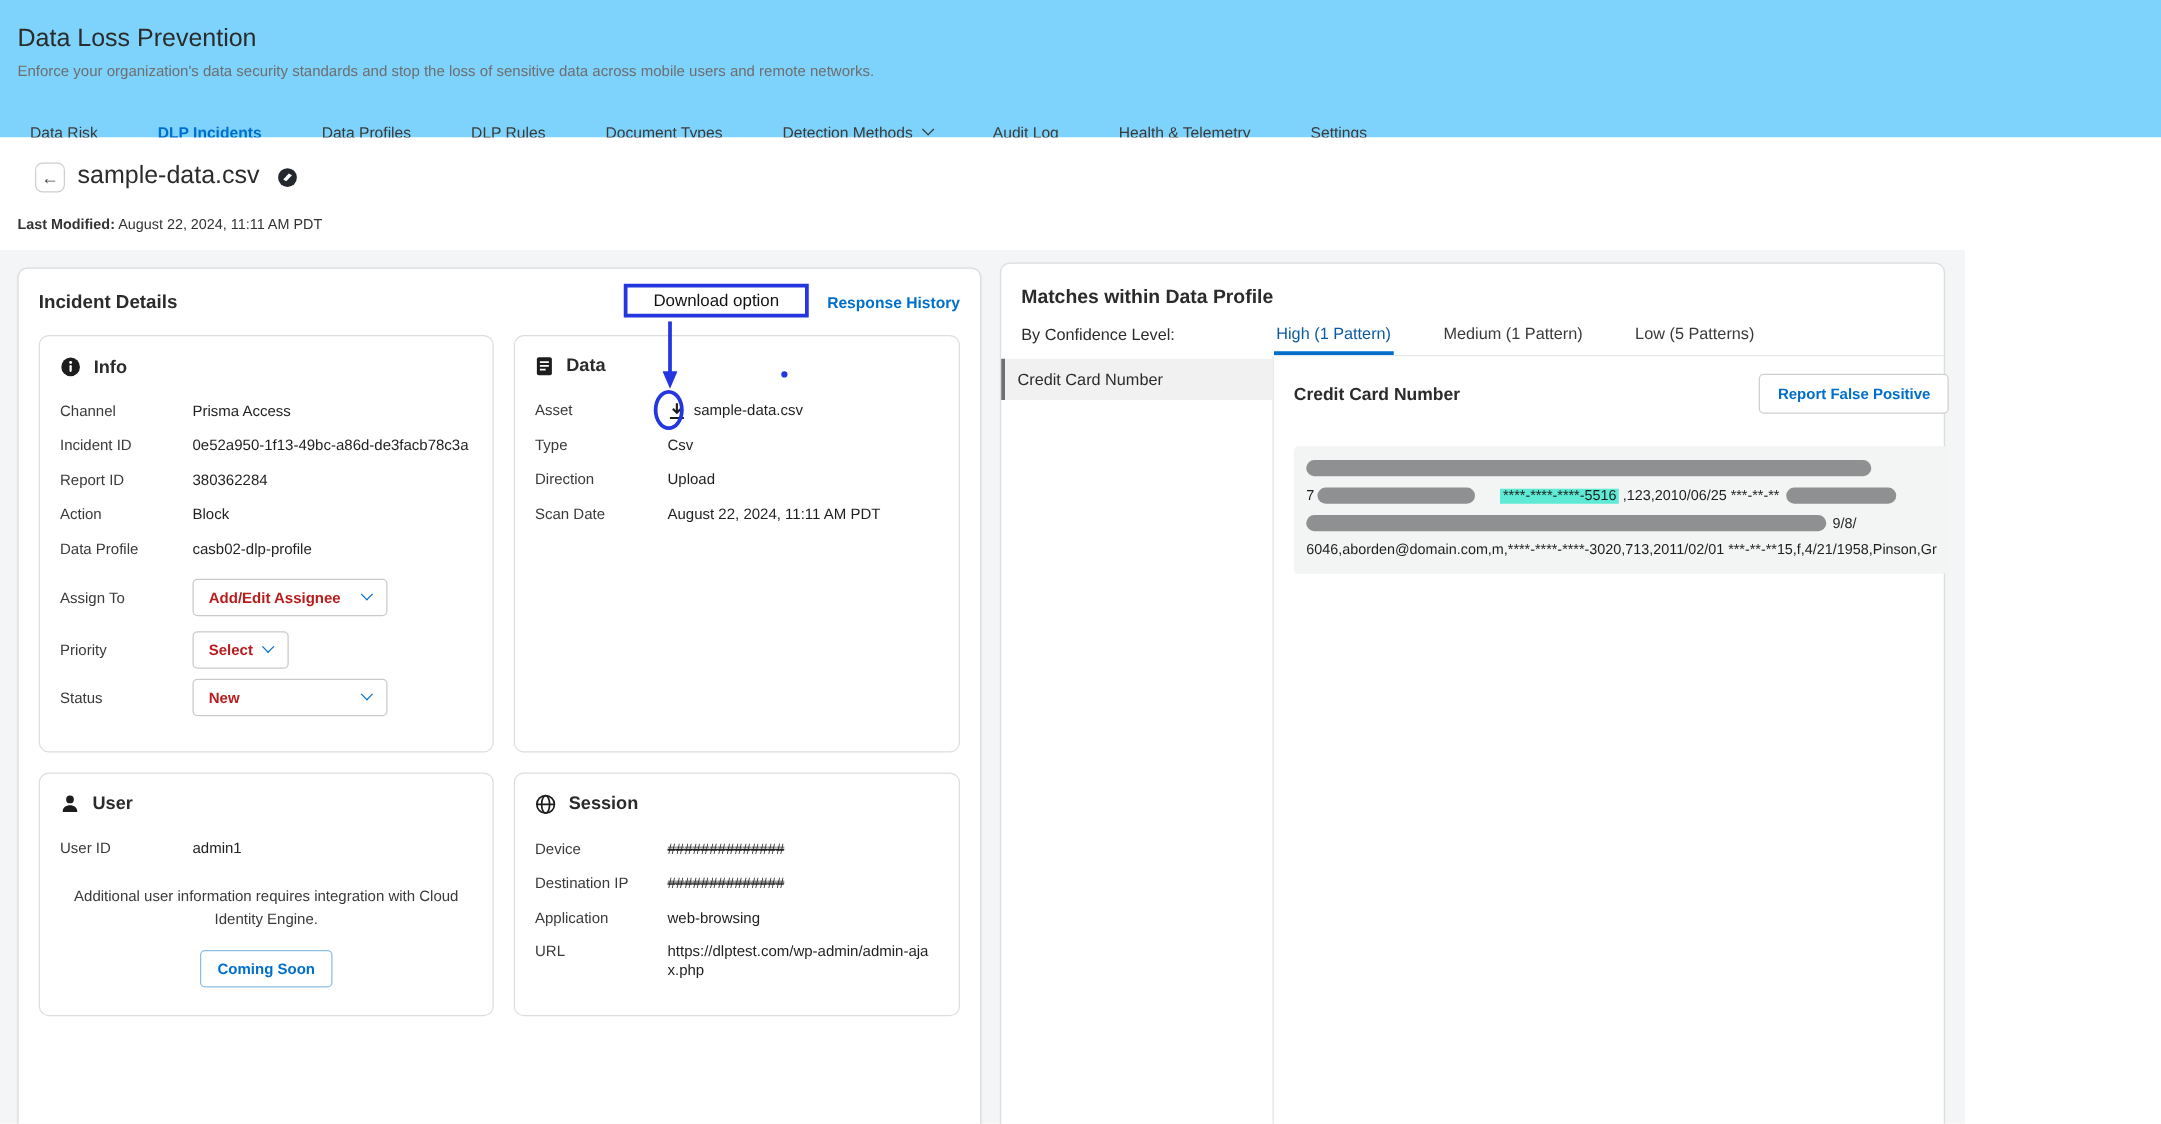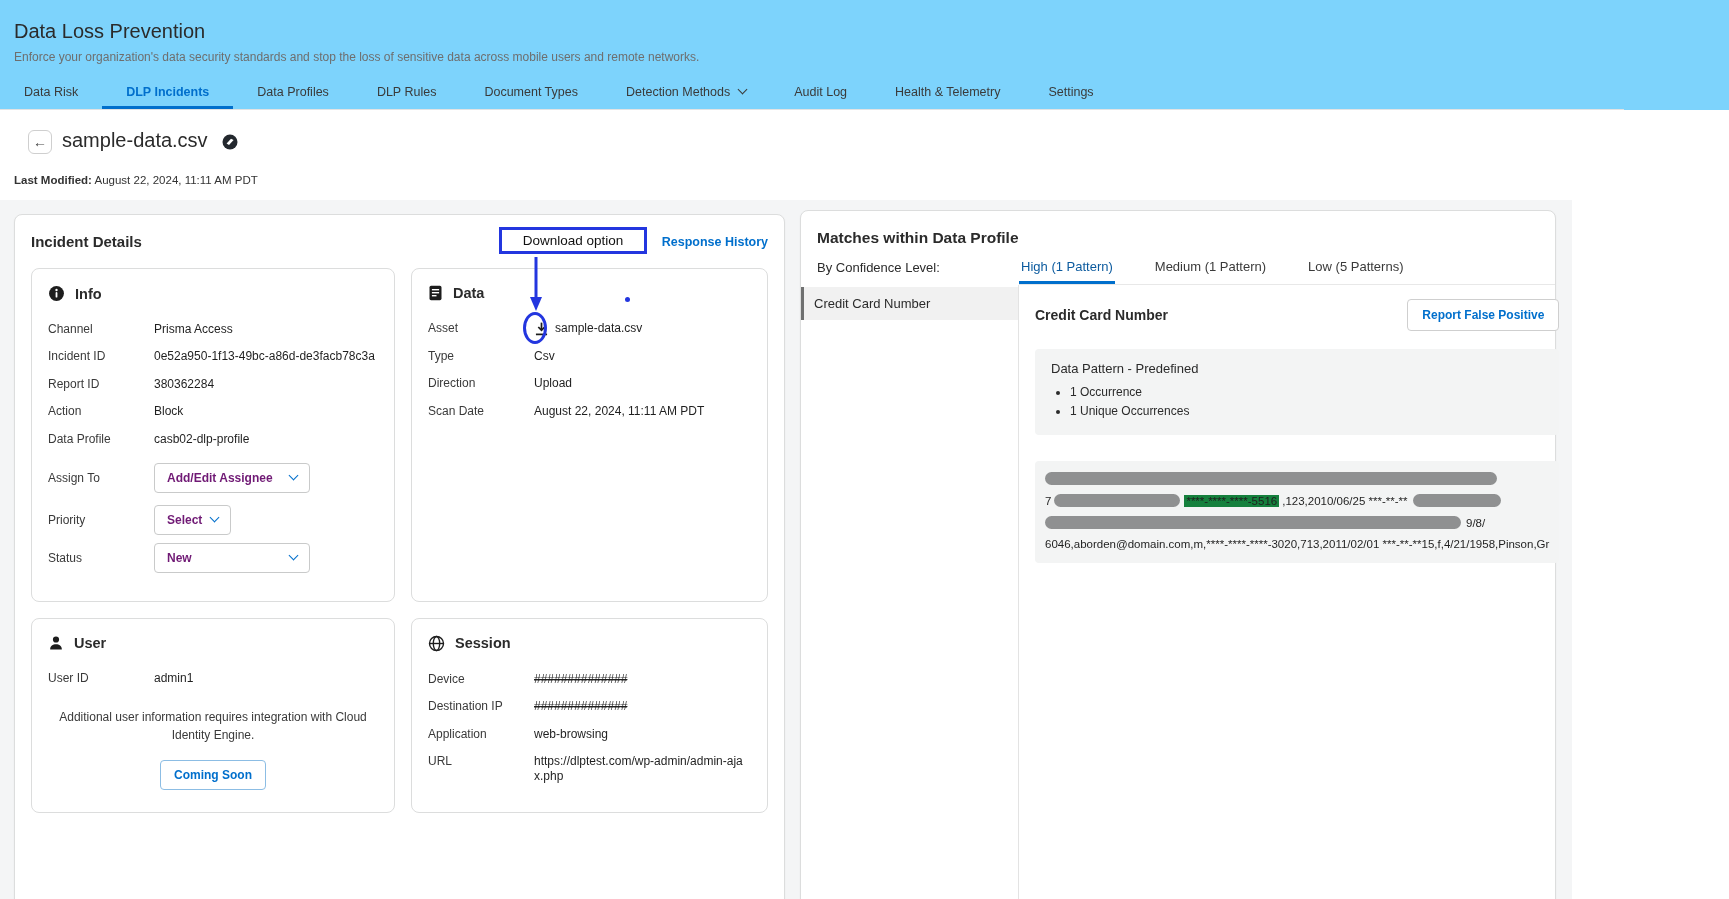--- a/index.html
+++ b/index.html
@@ -3,21 +3,21 @@
 <meta charset="utf-8">
 <style>
   * { margin:0; padding:0; box-sizing:border-box; }
   html,body { width:1729px; height:899px; }
   body { font-family:"Liberation Sans", sans-serif; background:#fff; position:relative; overflow:hidden; color:#222; }
 
   
   .top-header { position:absolute; top:0; left:0; width:1729px; height:110px; background:#7dd3fc; }
   .page-title { position:absolute; left:14px; top:20px; font-size:20px; font-weight:500; color:#2b2b2b; }
   .page-subtitle { position:absolute; left:14px; top:50px; font-size:12px; color:#6e6e6e; }
-  .tabs { position:absolute; left:0; top:74px; width:1624px; height:36px; display:flex; border-bottom:1px solid #e3e3e3; }
+  .tabs { position:absolute; left:0; top:88px; width:1624px; height:36px; display:flex; border-bottom:1px solid #e3e3e3; }
   .tab { display:flex; align-items:center; padding:0 24px; font-size:12.5px; color:#3a3a3a; cursor:pointer; white-space:nowrap; }
   .tab.active { color:#006FCC; font-weight:700; box-shadow: inset 0 -3px 0 #006FCC; }
   .chev { width:7px; height:7px; border-right:1.6px solid currentColor; border-bottom:1.6px solid currentColor; transform:rotate(45deg); display:inline-block; margin-left:9px; margin-top:-4px; }
 
   
   .file-header { position:absolute; top:110px; left:0; width:1729px; height:90px; background:#fff; }
   .back-btn { position:absolute; left:28px; top:20px; width:24px; height:24px; border:1px solid #cfcfcf; border-radius:6px; background:#fff; display:flex; align-items:center; justify-content:center; font-size:14px; color:#444; cursor:pointer; }
   .file-name { position:absolute; left:62px; top:19px; font-size:20px; color:#2b2b2b; }
   .file-type-icon { position:absolute; left:222px; top:24px; }
   .last-modified { position:absolute; left:14px; top:64px; font-size:11.5px; color:#333; }
@@ -37,21 +37,21 @@
   .subgrid { display:grid; grid-template-columns:1fr 1fr; gap:16px; padding:16px; margin-top:2px; }
   .subcard { border:1px solid #dcdddd; border-radius:8px; padding:16px; background:#fff; }
   .subcard-head { display:flex; align-items:center; gap:10px; margin-bottom:20px; }
   .subcard-title { font-size:14.5px; font-weight:700; color:#2b2b2b; }
   .frow { display:flex; margin-bottom:13px; font-size:12px; line-height:1.2; }
   .flabel { width:106px; flex:none; color:#3a3a3a; }
   .fvalue { color:#1f1f1f; word-break:break-all; display:flex; align-items:center; gap:6px; }
   .redacted { text-decoration:line-through; }
   .drow { display:flex; align-items:center; margin-bottom:12px; font-size:12px; }
   .drow .flabel { align-self:center; }
-  .dbtn { display:flex; align-items:center; justify-content:space-between; min-width:156px; height:30px; padding:0 12px; border:1px solid #c9caca; border-radius:4px; background:#fff; color:#701a75; font-size:12px; font-weight:700; cursor:pointer; }
+  .dbtn { display:flex; align-items:center; justify-content:space-between; min-width:156px; height:30px; padding:0 12px; border:1px solid #c9caca; border-radius:4px; background:#fff; color:#b91c1c; font-size:12px; font-weight:700; cursor:pointer; }
   .dbtn.small { min-width:0; gap:9px; }
   .dbtn .chev { margin-left:0; border-color:#006FCC; }
 
   .user-note { text-align:center; font-size:12px; color:#3a3a3a; margin:24px auto 0; width:330px; line-height:1.45; }
   .coming-soon { display:block; margin:16px auto 4px; padding:7px 13px; border:1px solid #8cbde4; border-radius:4px; color:#006FCC; background:#fff; font-size:12px; font-weight:700; cursor:pointer; width:max-content; }
 
   
   .ann-box { position:absolute; left:499px; top:227px; width:148px; height:27px; border:3px solid #2336df; background:#fff; display:flex; align-items:center; justify-content:center; font-size:13.5px; color:#111; z-index:6; }
   .ann-arrow { position:absolute; left:530px; top:257px; z-index:6; }
   .ann-ellipse { position:absolute; left:523px; top:312px; width:24px; height:32px; border:3px solid #2336df; border-radius:50%; z-index:6; pointer-events:none; }
@@ -72,21 +72,21 @@
   .detail-head { display:flex; justify-content:space-between; align-items:center; }
   .detail-title { font-size:14px; font-weight:700; color:#2b2b2b; }
   .rfp-btn { padding:8px 14px; border:1px solid #cfcfcf; border-radius:4px; background:#fff; color:#006FCC; font-size:12px; font-weight:700; cursor:pointer; }
   .summary-box { margin-top:18px; background:#f3f4f4; border-radius:4px; padding:12px 16px; font-size:13px; color:#2b2b2b; }
   .summary-box ul { margin:9px 0 0 19px; font-size:12px; }
   .summary-box li { margin-bottom:5px; }
   .snippet-box { margin-top:26px; background:#f3f4f4; border-radius:4px; padding:11px 10px 13px; font-size:11.5px; color:#1f1f1f; }
   .srow { display:flex; align-items:center; margin-bottom:9px; white-space:nowrap; }
   .srow:last-child { margin-bottom:0; }
   .bar { background:#8f9091; border-radius:7px; height:13px; flex:none; filter:blur(.4px); }
-  .hl { background:#15803d; padding:0 2px; margin-left:4px; }
+  .hl { background:#5eead4; padding:0 2px; margin-left:20px; }
   .icon { display:inline-flex; flex:none; }
 </style>
 </head>
 <body>
 
 <div class="top-header">
   <div class="page-title">Data Loss Prevention</div>
   <div class="page-subtitle">Enforce your organization's data security standards and stop the loss of sensitive data across mobile users and remote networks.</div>
   <div class="tabs">
     <div class="tab">Data Risk</div>
@@ -294,27 +294,20 @@
 
   <div class="matches-body">
     <div class="pattern-list">
       <div class="pattern-item selected">Credit Card Number</div>
     </div>
     <div class="match-detail">
       <div class="detail-head">
         <div class="detail-title">Credit Card Number</div>
         <button class="rfp-btn">Report False Positive</button>
       </div>
-      <div class="summary-box">
-        <div>Data Pattern - Predefined</div>
-        <ul>
-          <li>1 Occurrence</li>
-          <li>1 Unique Occurrences</li>
-        </ul>
-      </div>
       <div class="snippet-box">
         <div class="srow">
           <span class="bar" style="width:452px;"></span>
         </div>
         <div class="srow">
           <span>7</span>
           <span class="bar" style="width:126px; margin-left:3px;"></span>
           <span class="hl">****-****-****-5516</span>
           <span style="margin-left:3px;">,123,2010/06/25 ***-**-**</span>
           <span class="bar" style="width:88px; margin-left:5px;"></span>

